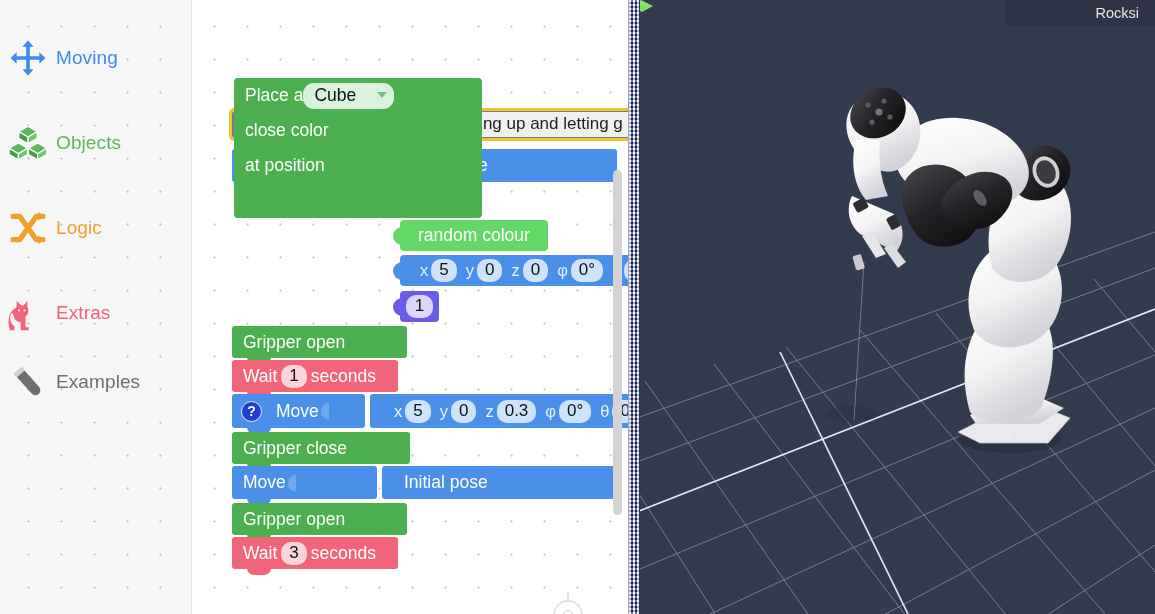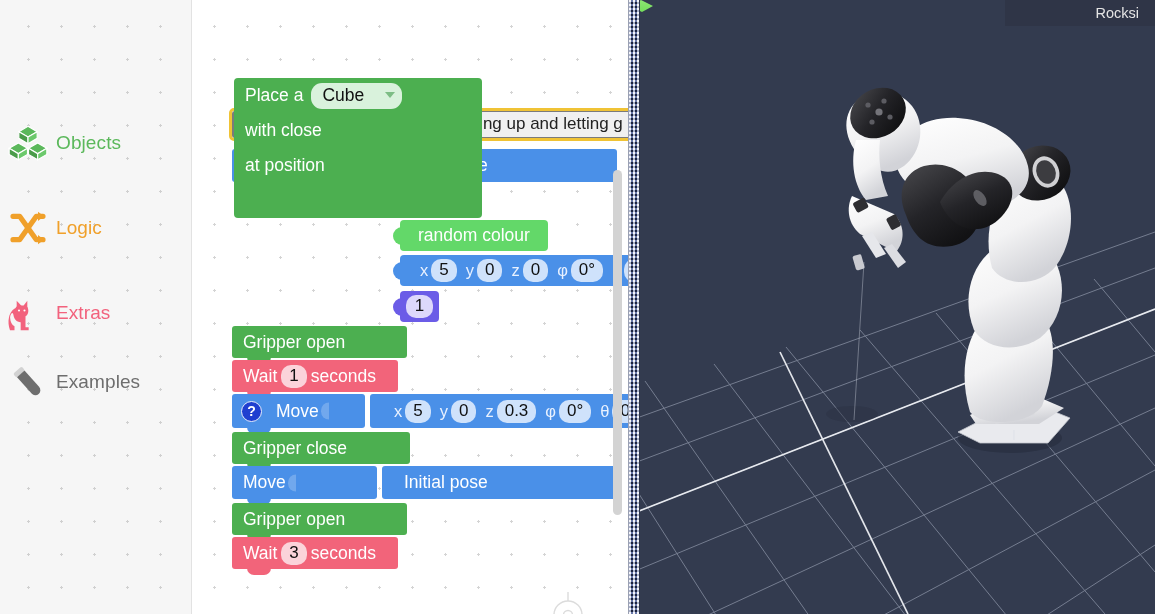--- a/index.html
+++ b/index.html
@@ -69,21 +69,21 @@
     line-height:1.18;
   }
   .fld-blue{ background:#cfe2fb; color:#111; border-radius:10px;
              padding:1px 8px 2px; margin:0 3px; font-size:17px; }
   .fld-pink{ background:#fbd3da; color:#111; border-radius:10px;
              padding:1px 8px 2px; margin:0 4px; font-size:17px; }
   .fld-purp{ background:#ddd8fb; color:#111; border-radius:10px;
              padding:1px 9px 2px; font-size:17px; }
   .fld-drop{
     background:#d9f2dc; color:#111; border-radius:11px;
-    padding:2px 7px 3px 11px; margin-left:8px; font-size:17.5px;
+    padding:2px 7px 3px 11px; font-size:17.5px;
     display:flex; align-items:center; gap:21px;
   }
   .caret{ width:0;height:0;border-left:5px solid transparent;
           border-right:5px solid transparent;border-top:6px solid #7dbd85; }
   .lbl-axis{ color:#e8f1ff; font-size:16.5px; padding-left:6px; }
 
   
   .plug{ width:14px; height:100%; position:relative; }
   .plug:before{
     content:""; position:absolute; left:2px; top:50%; transform:translateY(-50%);
@@ -146,20 +146,28 @@
     display:flex; align-items:center; justify-content:flex-end;
     padding-right:16px;
   }
   #titlebar span{ color:#e5e5e5; font-size:14.5px; }
 </style>
 </head>
 <body>
 
 <div id="toolbox">
 
+  <div class="tb-item" style="top:24px">
+    <div class="tb-ico">
+      <svg width="40" height="40" viewBox="0 0 24 24" fill="#3d8bf2">
+        <path d="M12 1.5 L15.4 5.2 H13.1 V10.9 H18.8 V8.6 L22.5 12 L18.8 15.4 V13.1 H13.1 V18.8 H15.4 L12 22.5 L8.6 18.8 H10.9 V13.1 H5.2 V15.4 L1.5 12 L5.2 8.6 V10.9 H10.9 V5.2 H8.6 Z"></path>
+      </svg>
+    </div>
+    <div class="tb-label" style="color:#3d8bf2">Moving</div>
+  </div>
 
   <div class="tb-item" style="top:109px">
     <div class="tb-ico">
       <svg width="40" height="40" viewBox="0 0 24 24">
         <g fill="#5bb85b" stroke="#ffffff" stroke-width="0.7">
           <path d="M12 2 L17.5 5.2 L12 8.4 L6.5 5.2 Z"></path>
           <path d="M6.5 5.2 L12 8.4 V12.4 L6.5 9.2 Z" fill="#4a9c4a"></path>
           <path d="M17.5 5.2 L12 8.4 V12.4 L17.5 9.2 Z" fill="#6cc96c"></path>
           <path d="M6.2 12 L11.7 15.2 L6.2 18.4 L0.7 15.2 Z"></path>
           <path d="M0.7 15.2 L6.2 18.4 V22.1 L0.7 18.9 Z" fill="#4a9c4a"></path>
@@ -231,21 +239,21 @@
 
     <div id="blk-place">
       <div class="row" style="top:0px;">
         <span>Place a</span>
         <span class="fld-drop">
           <span>Cube</span>
           <i class="caret"></i>
         </span>
       </div>
       <div class="row" style="top:35px;">
-        <span>with close</span>
+        <span>close color</span>
       </div>
       <div class="row" style="top:70px;">
         <span>at position</span>
       </div>
     </div>
 
     <div class="blk b-objlite socket" style="left:208px; top:220px; width:148px; height:31px; border-radius:4px;text-align:center;">
       <span class="txt" style="padding-left:18px;">random colour</span>
     </div>
 

